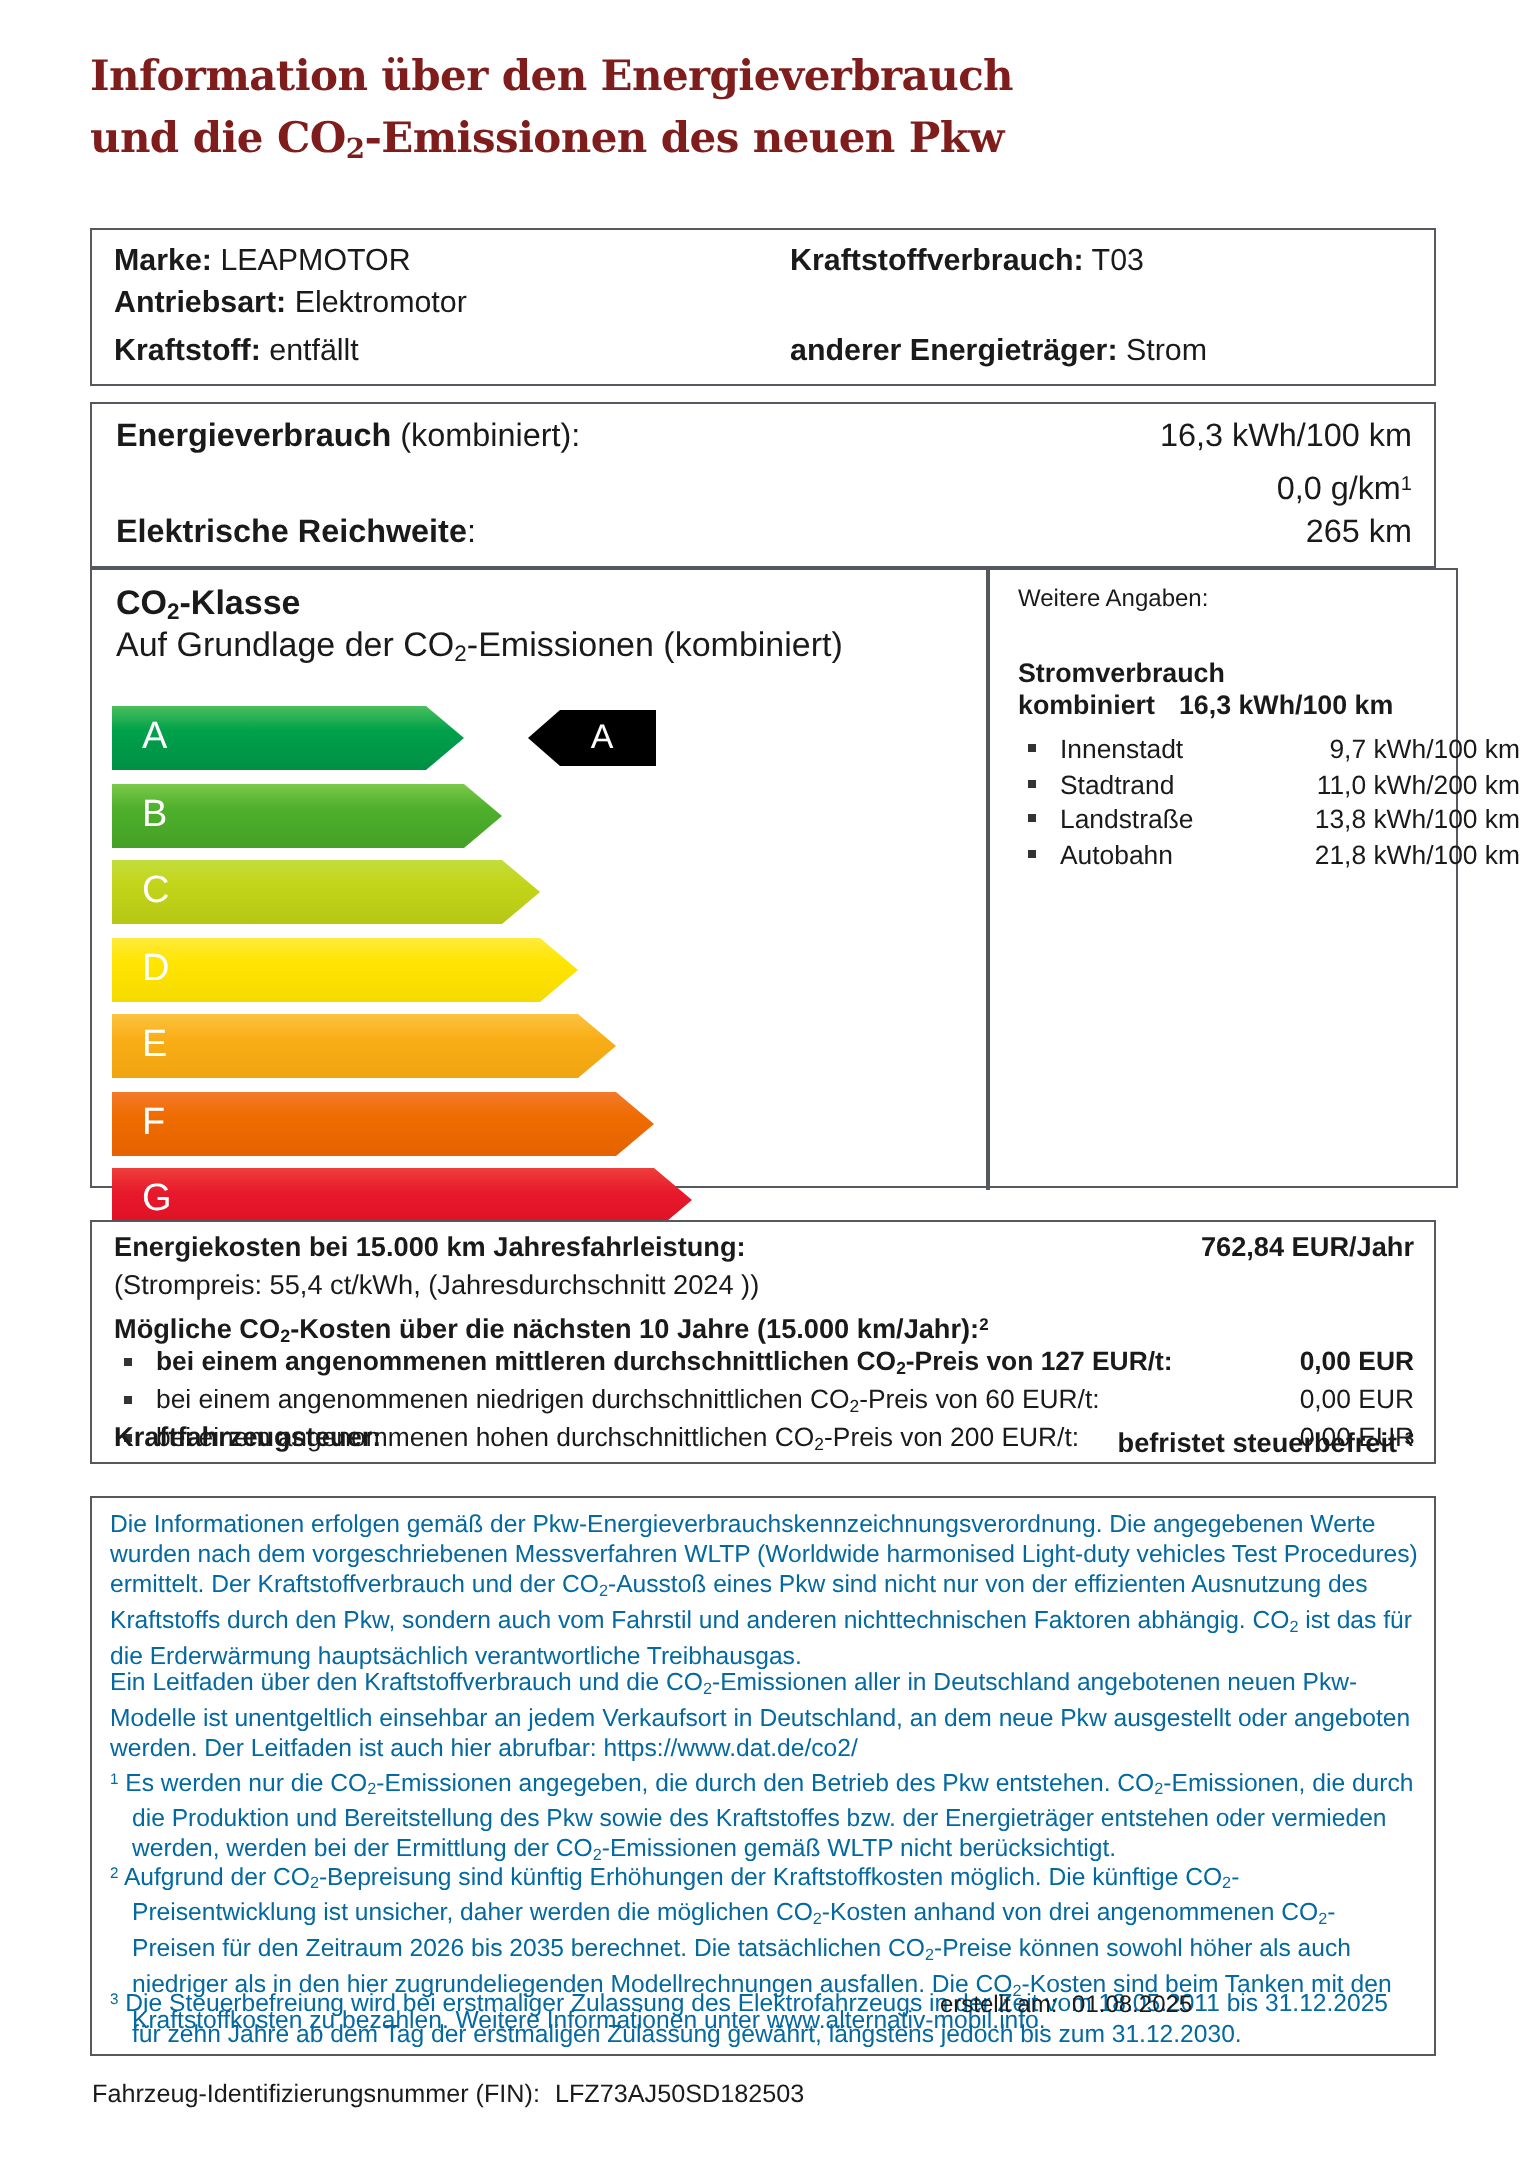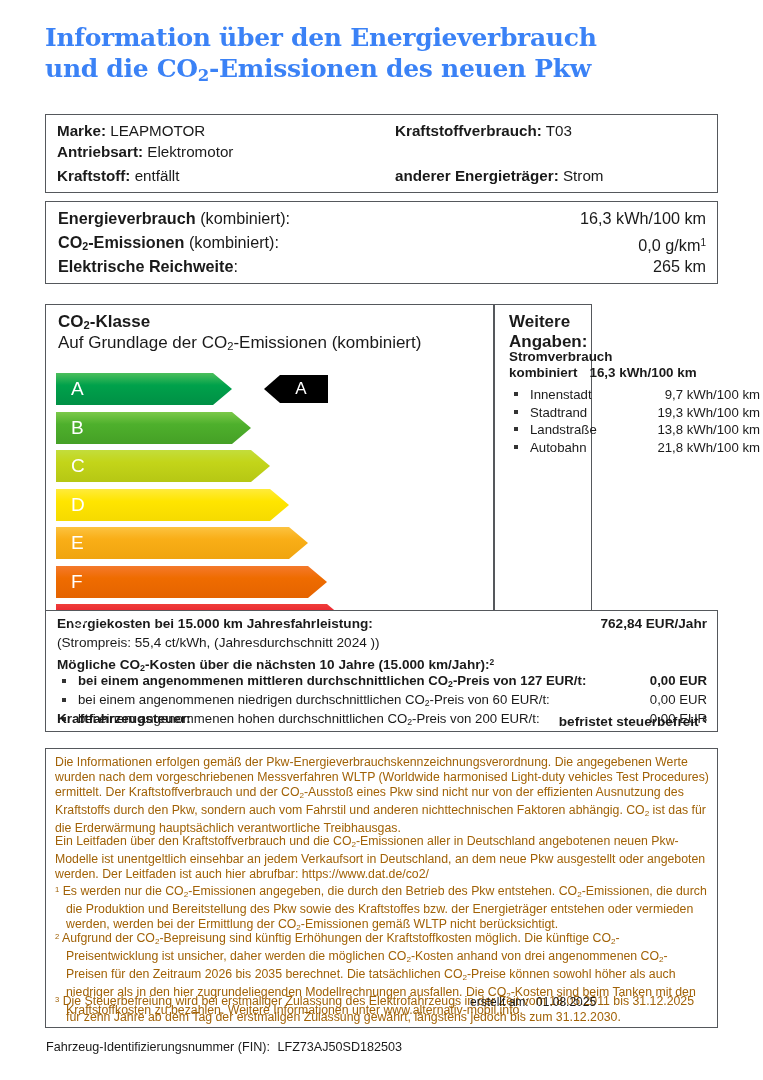--- a/index.html
+++ b/index.html
@@ -23,24 +23,24 @@
   }
 
   
   .title {
     position: absolute;
     left: 45px;
     top: 22px;
     width: 675px;
     font-family: "DejaVu Serif", "Liberation Serif", serif;
     font-weight: bold;
-    font-size: 25px;
+    font-size: 21px;
     line-height: 31px;
     letter-spacing: -0.3px;
-    color: #3b82f6;
+    color: #7f1d1d;
   }
   .title .l2 { display: block; }
   sub { font-size: 0.66em; vertical-align: -0.22em; }
   sup { font-size: 0.62em; vertical-align: 0.45em; }
 
   
   .box {
     position: absolute;
     border: 1.6px solid #55585c;
     box-sizing: border-box;
@@ -66,21 +66,21 @@
     height: 25px;
     font-size: 16.2px;
     line-height: 25px;
     white-space: nowrap;
     text-align: right;
   }
   .cons-row .lbl { position: absolute; left: 0; top: 0; }
   .cons-row .val { position: absolute; right: 0; top: 0; }
 
   
-  #class-box { left: 45px; top: 304px; width: 547px; height: 310px; }
+  #class-box { left: 45px; top: 284px; width: 684px; height: 310px; }
   #class-divider {
     position: absolute;
     left: 447px;
     top: 0;
     width: 1.6px;
     height: 310px;
     background: #55585c;
   }
   #class-title {
     position: absolute;
@@ -113,22 +113,22 @@
     top: 0;
     z-index: 2;
     color: #fff;
     font-family: "Liberation Sans", sans-serif;
   }
 
   
   #notes-title {
     position: absolute;
     left: 463px; top: 7px;
-    font-size: 17px;
-    font-weight: bold;
+    font-size: 12px;
+    font-weight: normal;
   }
   #notes-sv1 {
     position: absolute;
     left: 463px; top: 44px;
     font-size: 13.4px;
     font-weight: bold;
   }
   #notes-sv2 {
     position: absolute;
     left: 463px; top: 60px;
@@ -176,21 +176,21 @@
 
   
   #disc-box { left: 45px; top: 748px; width: 673px; height: 280px; }
   .disc-p {
     position: absolute;
     left: 9px;
     width: 654px;
     font-size: 12.3px;
     line-height: 15.1px;
     text-align: left;
-    color: #a16207;
+    color: #0369a1;
   }
   .disc-p.ind { padding-left: 11px; text-indent: -11px; width: 643px; }
 
   
   #fin-line {
     position: absolute;
     left: 46px; top: 1040px;
     font-size: 12.6px;
   }
   #created-line {
@@ -231,21 +231,20 @@
       <span>Strom</span>
     </div>
   </div>
 
   <div class="box" id="cons-box">
     <div class="cons-row" style="top:4px;">
       <span class="lbl"><b>Energieverbrauch</b><span> (kombiniert):</span></span>
       <span class="val">16,3 kWh/100 km</span>
     </div>
     <div class="cons-row" style="top:28px;">
-      <span class="lbl"><b><span>CO</span><sub>2</sub><span>-Emissionen</span></b><span> (kombiniert):</span></span>
       <span class="val"><span>0,0 g/km</span><sup>1</sup></span>
     </div>
     <div class="cons-row" style="top:52px;">
       <span class="lbl"><b>Elektrische Reichweite</b><span>:</span></span>
       <span class="val">265 km</span>
     </div>
   </div>
 
   <div class="box" id="class-box">
     <div id="class-divider"></div>
@@ -360,21 +359,21 @@
     <div id="notes-sv2"><span>kombiniert</span><span class="kv">16,3 kWh/100 km</span></div>
     <div id="notes-items">
         <div class="note-item" style="top: 81px;">
           <span class="sq"></span>
           <span class="nm">Innenstadt</span>
           <span class="nv">9,7 kWh/100 km</span>
         </div>
         <div class="note-item" style="top: 98.5px;">
           <span class="sq"></span>
           <span class="nm">Stadtrand</span>
-          <span class="nv">19,3 kWh/100 km</span>
+          <span class="nv">11,0 kWh/200 km</span>
         </div>
         <div class="note-item" style="top: 116px;">
           <span class="sq"></span>
           <span class="nm">Landstraße</span>
           <span class="nv">13,8 kWh/100 km</span>
         </div>
         <div class="note-item" style="top: 133.5px;">
           <span class="sq"></span>
           <span class="nm">Autobahn</span>
           <span class="nv">21,8 kWh/100 km</span>

